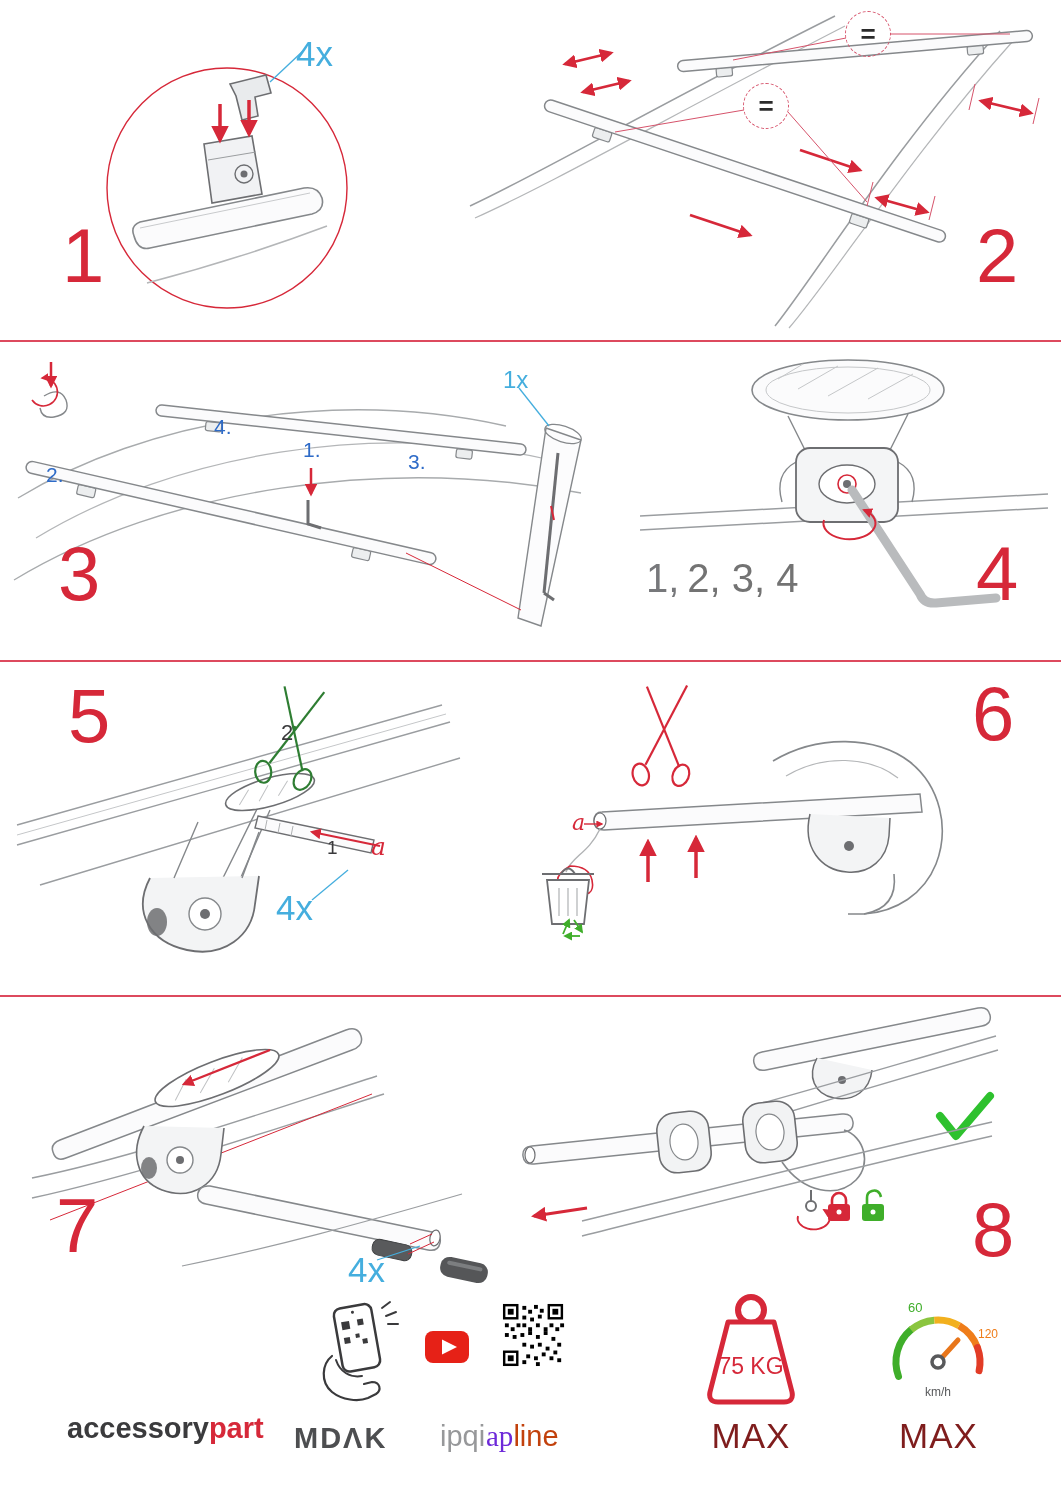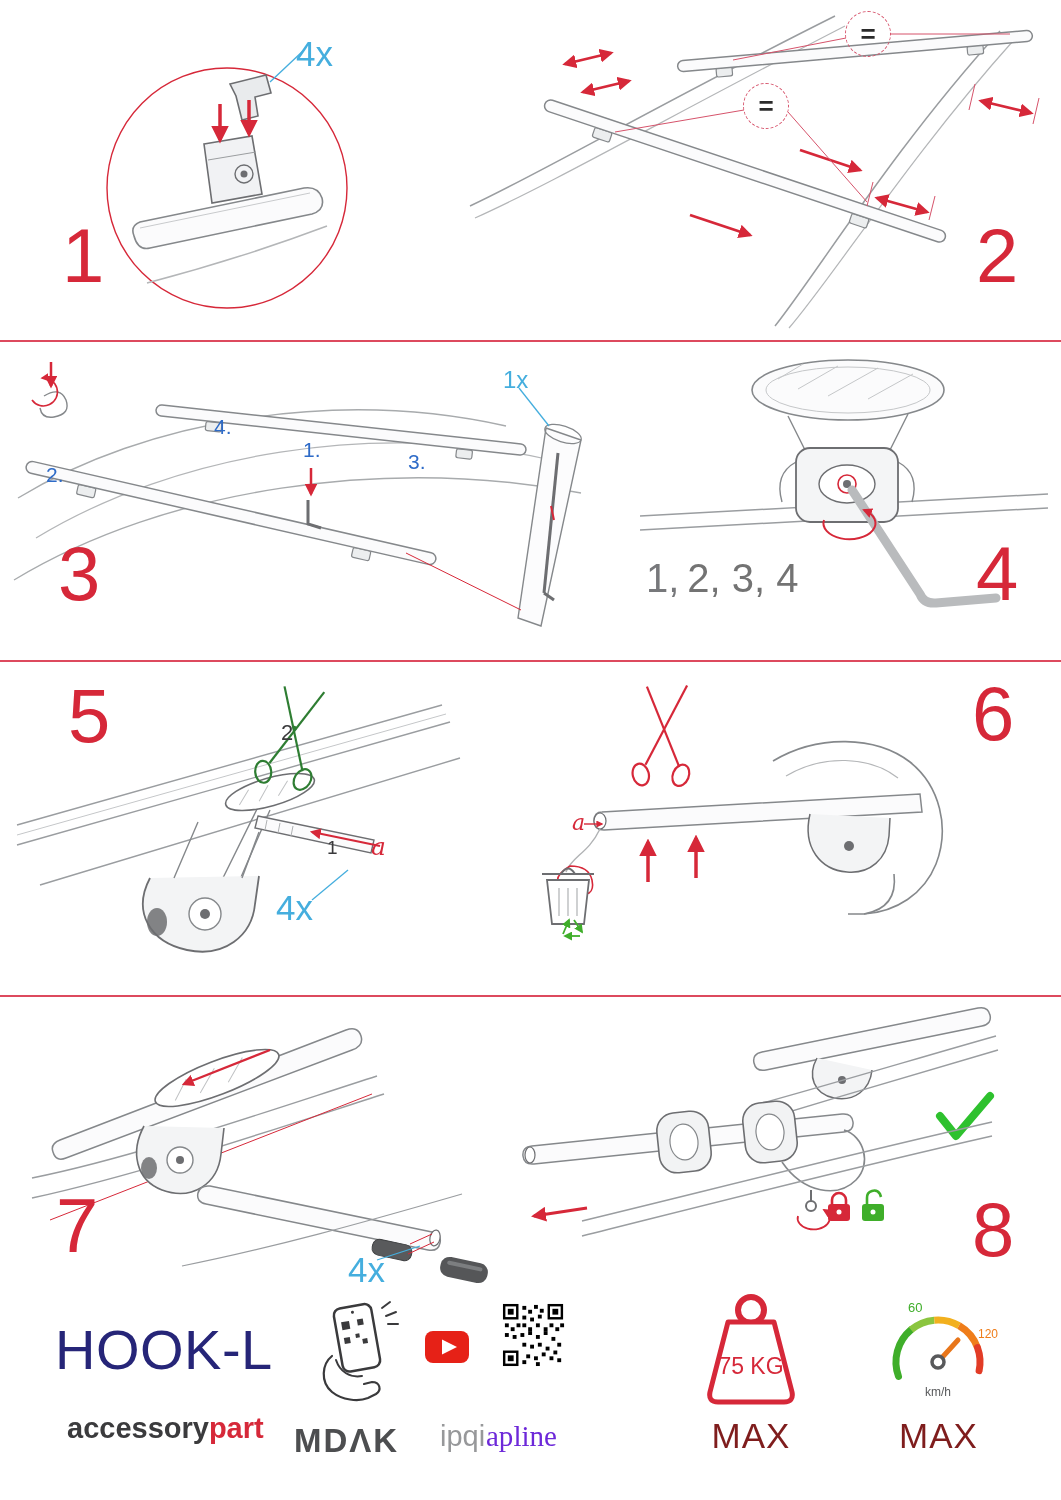--- a/index.html
+++ b/index.html
@@ -24,25 +24,25 @@
     display:flex; align-items:center; justify-content:center;
     font-size:26px; font-weight:bold; color:#2b2b2b;
   }
   .seq-line { position:absolute; font-size:40px; line-height:1; }
   .seq-line .g { color:#77787b; }
   .seq-line .b { color:#737373; margin-left:8px; }
   .brand-product { position:absolute; color:#262578; font-size:56px; line-height:1; letter-spacing:0.5px; }
   .brand-line { position:absolute; font-size:29px; font-weight:bold; line-height:1;margin-left:10px; }
   .brand-line .g { color:#3b3b3d; }
   .brand-line .r { color:#d62839; }
-  .logo-mdak { position:absolute; font-size:33px; font-weight:bold; color:#4d4e50; letter-spacing:2px; line-height:1; }
+  .logo-mdak { position:absolute; font-size:29px; font-weight:bold; color:#4d4e50; letter-spacing:2px; line-height:1; }
   .logo-ipqi { position:absolute; font-size:29px; color:#97989a; line-height:1; }
   .logo-apline { position:absolute; font-size:29px; line-height:1; }
   .logo-apline .g { color:#6d28d9;font-family:Liberation Serif, serif; }
-  .logo-apline .r { color:#6d28d9;font-family:Liberation Serif, serif; }
+  .logo-apline .r { color:#c2410c; }
   .max-label { position:absolute; font-size:35px; color:#7f1d1d; text-align:center; line-height:1; letter-spacing:1px; }
 </style>
 </head>
 <body>
 
 <div class="page">
 
   <svg width="0" height="0" style="position:absolute" aria-hidden="true">
     <defs>
       <marker id="arrR" viewBox="0 0 10 10" refX="8" refY="5" markerWidth="5" markerHeight="5" orient="auto-start-reverse">
@@ -327,21 +327,20 @@
       <circle cx="11" cy="20" r="2.5" fill="#fff"></circle>
     </g>
     <g transform="translate(350,192)">
       <path d="M5,16 v-6 a7,7 0 0 1 13,-4 l1,3" fill="none" stroke="#3fae2a" stroke-width="2.6"></path>
       <rect x="0" y="16" width="22" height="17" rx="3" fill="#3fae2a"></rect>
       <circle cx="11" cy="24" r="2.5" fill="#fff"></circle>
     </g>
   </svg>
   <div class="step-num" style="left:972px;top:1192px">8</div>
 
-  <div class="brand-product" style="left:55px;top:1322px">HOOK-L</div>
   <div class="brand-line" style="left:57px;top:1414px">
     <span class="g">accessory</span><span class="r">part</span>
   </div>
 
   <svg class="art" style="left:306px;top:1298px" width="100" height="108" viewBox="0 0 100 108">
     <g transform="rotate(-10 50 40)">
       <rect x="32" y="8" width="38" height="64" rx="7" fill="#fff" stroke="#3a3a3c" stroke-width="2.5"></rect>
       <circle cx="51" cy="14" r="1.5" fill="#3a3a3c"></circle>
       <g fill="#3a3a3c">
         <rect x="38" y="22" width="8" height="8"></rect>

